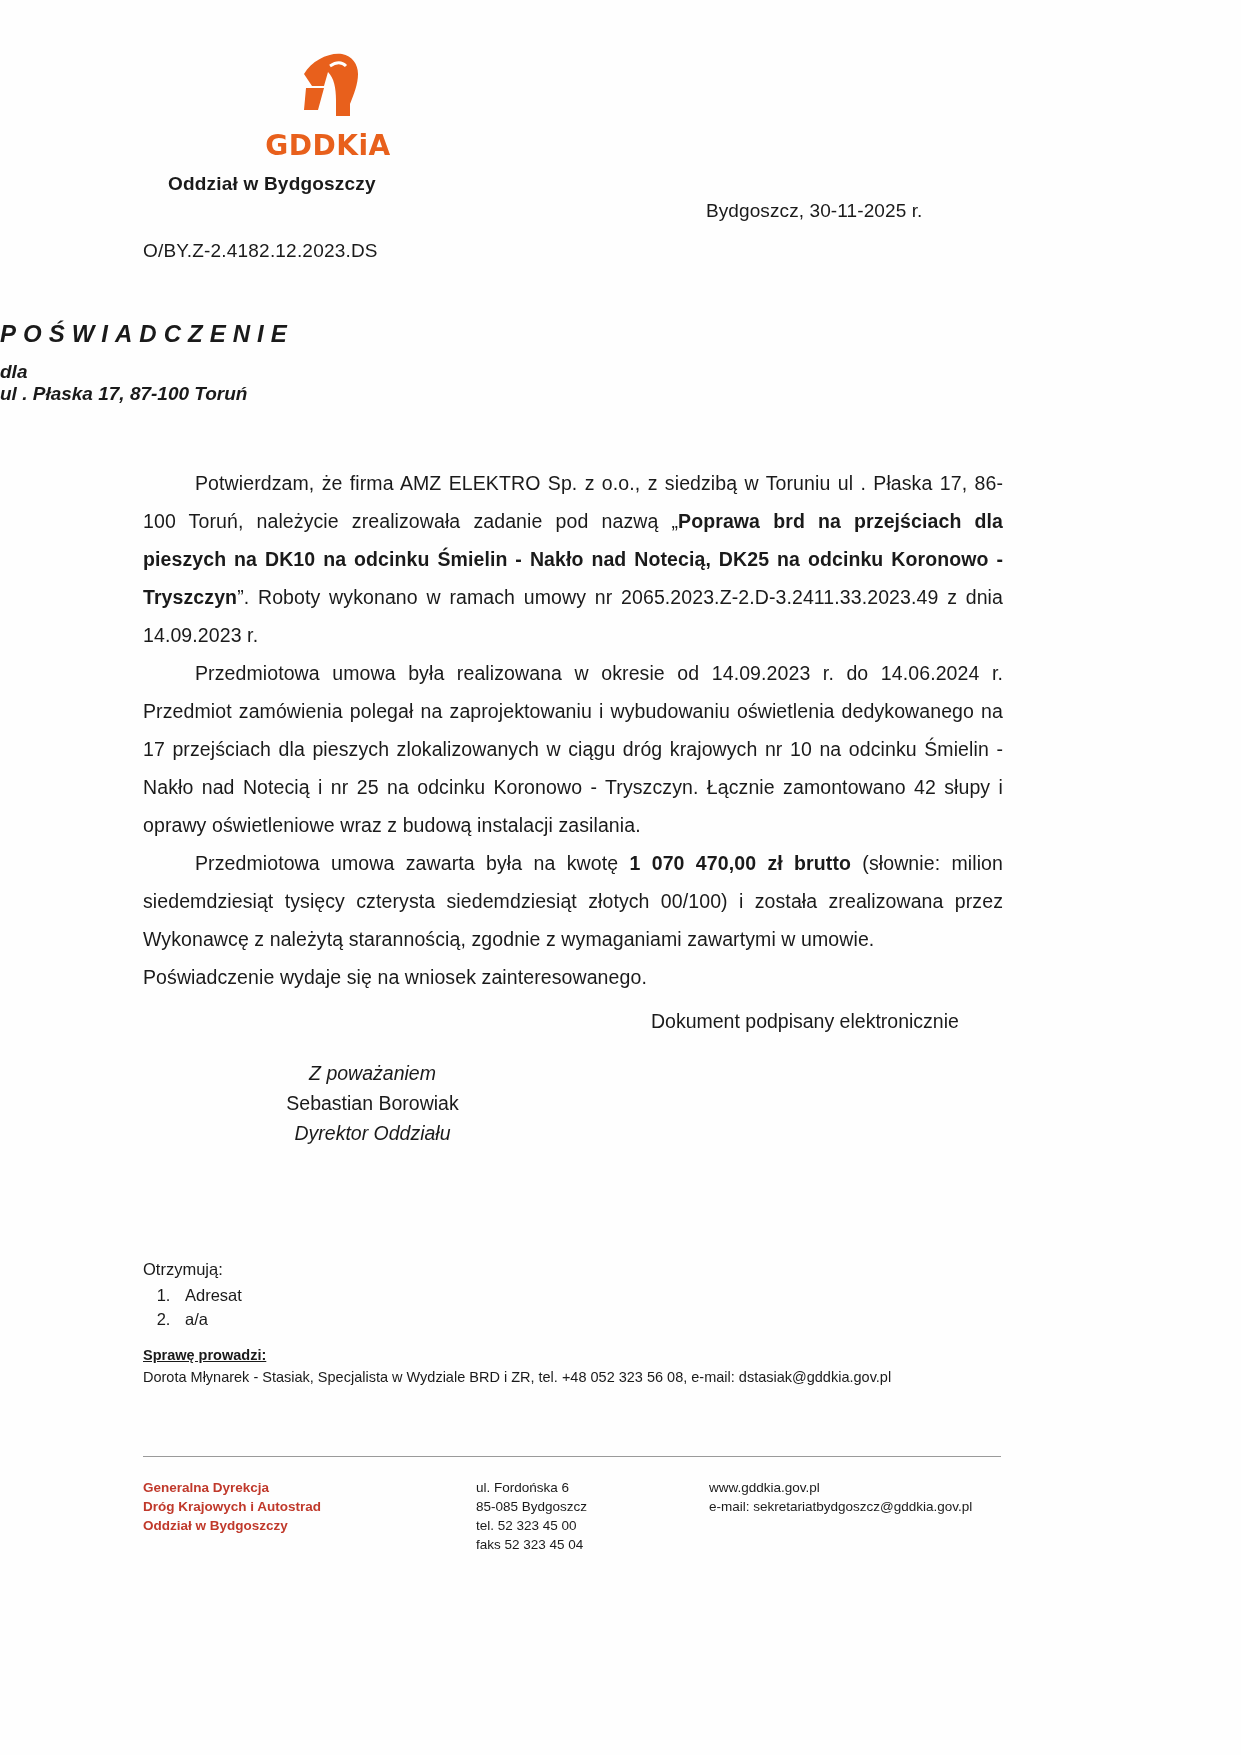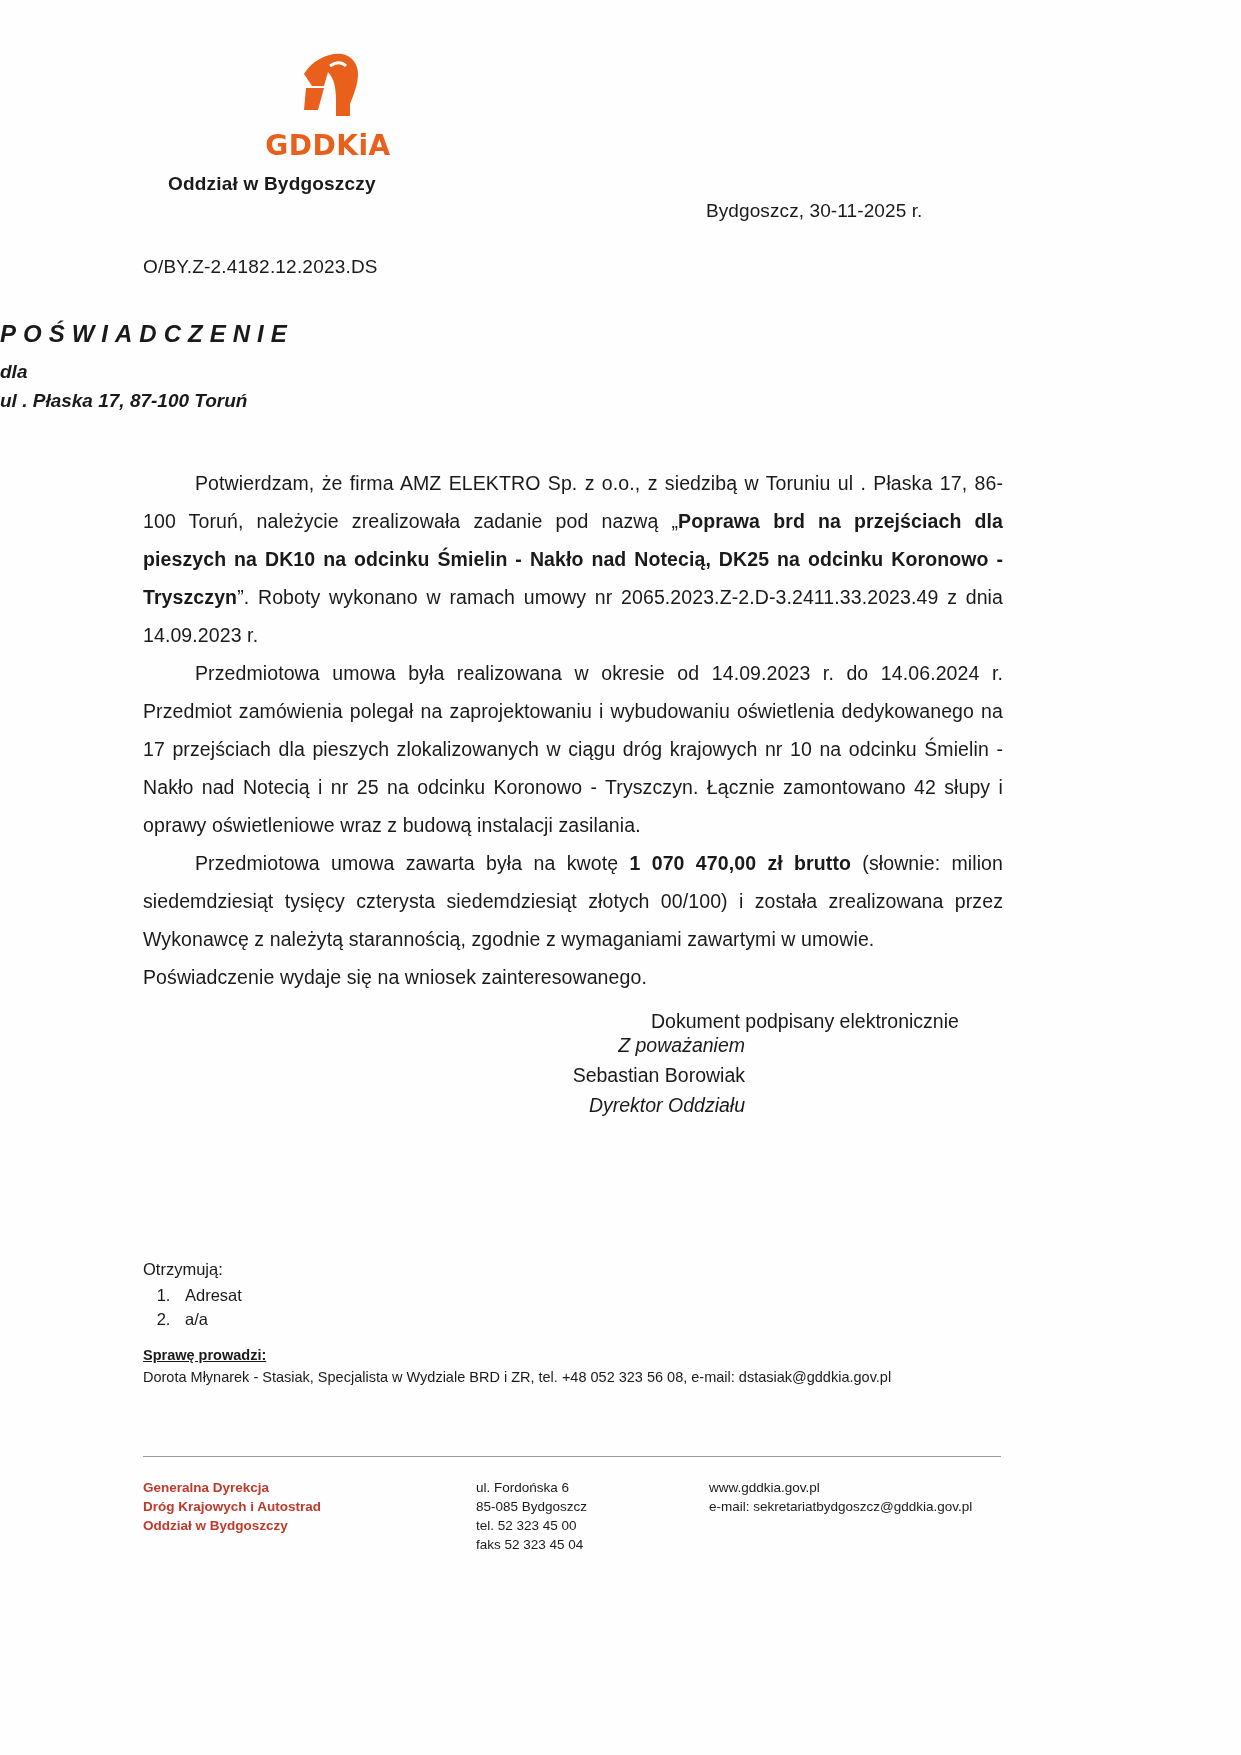--- a/index.html
+++ b/index.html
@@ -57,21 +57,21 @@
   .place-date {
     position: absolute;
     left: 706px;
     top: 200px;
     font-size: 19px;
     letter-spacing: 0.1px;
   }
   .ref-no {
     position: absolute;
     left: 143px;
-    top: 256px;
+    top: 240px;
     font-size: 19px;
     letter-spacing: 0.2px;
   }
 
   
   .title-block {
     position: absolute;
     left: 0;
     top: 320px;
     width: 1241px;
@@ -81,21 +81,20 @@
     font-size: 24px;
     font-weight: 700;
     font-style: italic;
     letter-spacing: 7px;
     margin-bottom: 13px;
   }
   .doc-for {
     font-size: 19px;
     font-weight: 700;
     font-style: italic;
-    margin-bottom: 7px;
   }
   .addressee-name,
   .addressee-addr {
     font-size: 19px;
     font-weight: 700;
     font-style: italic;
     margin-bottom: 6px;
   }
 
   
@@ -126,25 +125,25 @@
   
   .sign-electronic {
     position: absolute;
     left: 651px;
     top: 1010px;
     font-size: 19.5px;
   }
   .sign-block {
     position: absolute;
     left: 0;
-    top: 1030px;
+    top: 1058px;
     width: 1055px;
     padding-right: 310px;
     box-sizing: border-box;
-    text-align: right;
+    text-align: center;
   }
   .sign-regards {
     font-size: 19.5px;
     font-style: italic;
     line-height: 30px;
   }
   .sign-name {
     font-size: 19.5px;
     line-height: 30px;
   }

